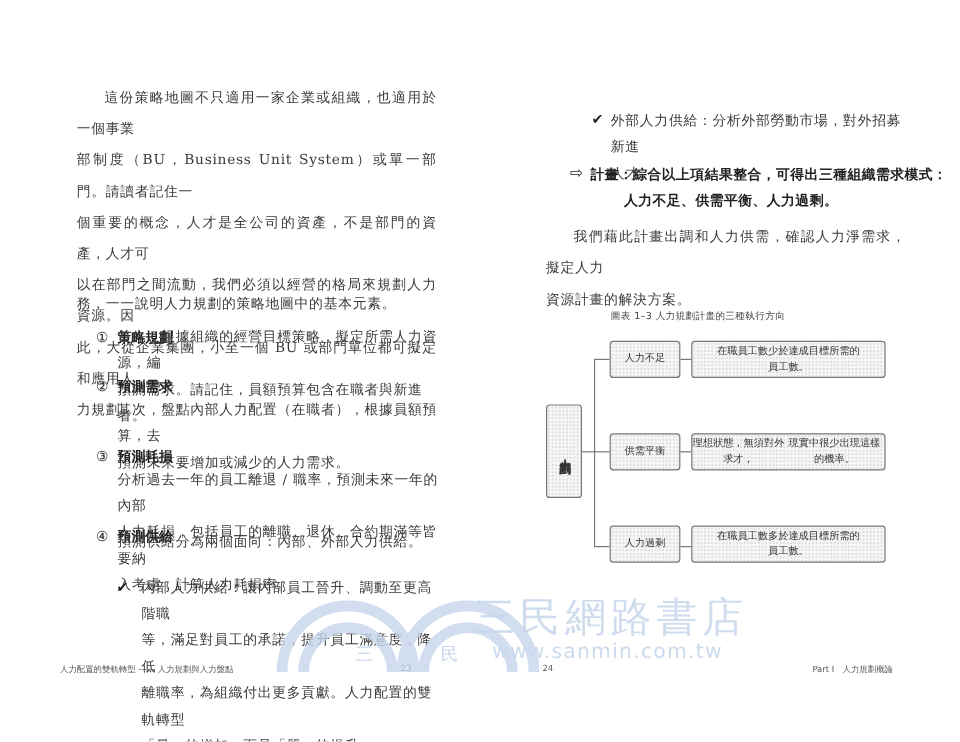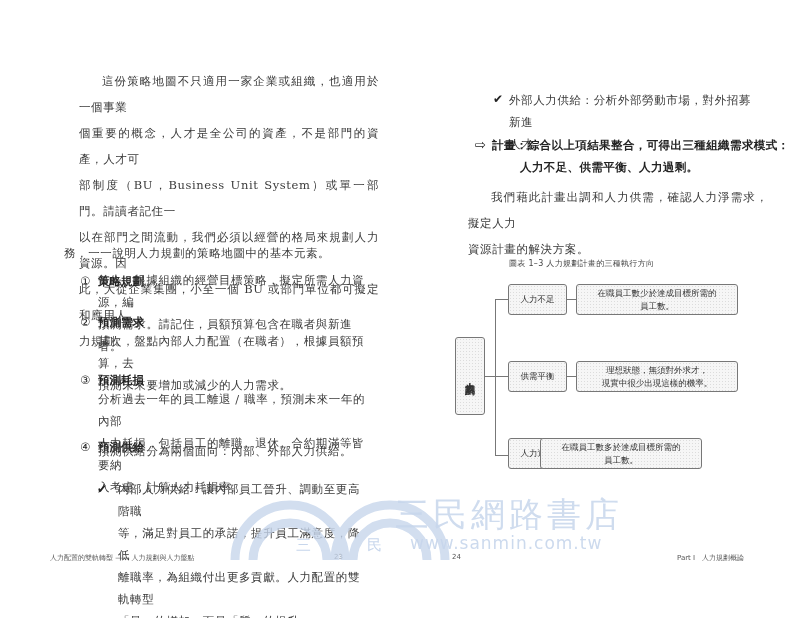--- a/index.html
+++ b/index.html
@@ -53,24 +53,24 @@
   }
   .wm-url {
     position: absolute; left: 410px; top: 533px; font-family: "DejaVu Sans", sans-serif;
     font-size: 17px; color: #c7d6ec; letter-spacing: 1px; opacity: 0.9;
   }
 </style>
 </head>
 <body>
 
 <div class="page page-left">
-  <div class="para" style="left:64px; top:68px; width:300px;margin-left:15px;">
+  <div class="para" style="left:64px; top:68px; width:300px;">
     <div style="text-indent:23px">這份策略地圖不只適用一家企業或組織，也適用於一個事業</div>
+    <div>部制度（BU，Business Unit System）或單一部門。請讀者記住一</div>
     <div>個重要的概念，人才是全公司的資產，不是部門的資產，人才可</div>
-    <div>部制度（BU，Business Unit System）或單一部門。請讀者記住一</div>
     <div>以在部門之間流動，我們必須以經營的格局來規劃人力資源。因</div>
     <div>此，大從企業集團，小至一個 BU 或部門單位都可擬定和應用人</div>
     <div>力規劃。</div>
   </div>
   <div class="para" style="left:64px; top:240px; width:300px;">
     <div>務，一一說明人力規劃的策略地圖中的基本元素。</div>
   </div>
 
   <div class="sec-head" style="left:80px; top:252px;margin-top:20px;">
     <span class="num">①</span><span>策略規劃</span>
@@ -123,21 +123,21 @@
   <div>外部人力供給：分析外部勞動市場，對外招募新進</div>
   <div>人才。</div>
 </div>
 
 <span class="plan" style="left:475px; top:134px; font-weight:normal; font-size:13px;">⇨</span>
 <div class="plan" style="left:492px; top:134px;">
   <div>計畫：綜合以上項結果整合，可得出三種組織需求模式：</div>
   <div style="padding-left:28px;">人力不足、供需平衡、人力過剩。</div>
 </div>
 
-<div class="para" style="left:455px; top:184px; width:300px;margin-left:13px;">
+<div class="para" style="left:455px; top:184px; width:300px;">
   <div style="text-indent:23px">我們藉此計畫出調和人力供需，確認人力淨需求，擬定人力</div>
   <div>資源計畫的解決方案。</div>
 </div>
 
 <div class="caption">圖表 1–3 人力規劃計畫的三種執行方向</div>
 
 <div>
   <div class="dbox root-box" style="left:455px; top:337px; width:30px; height:78px;">人力規劃</div>
 
   <div class="line" style="left:485px; top:376px; width:11px; height:1px;"></div>
@@ -151,25 +151,25 @@
   <div class="dbox" style="left:508px; top:438px; width:59px; height:31px;">人力過剩</div>
 
   <div class="line" style="left:567px; top:299px; width:9px; height:1px;"></div>
   <div class="line" style="left:567px; top:376px; width:9px; height:1px;"></div>
   <div class="line" style="left:567px; top:455px; width:9px; height:1px;"></div>
 
   <div class="dbox" style="left:576px; top:284px; width:162px; height:31px; flex-direction:column;text-align:right;">
     <div>在職員工數少於達成目標所需的</div>
     <div>員工數。</div>
   </div>
-  <div class="dbox" style="left:576px; top:361px; width:162px; height:31px; flex-direction:column;">
+  <div class="dbox" style="left:576px; top:361px; width:162px; height:31px; flex-direction:row;">
     <div>理想狀態，無須對外求才，</div>
     <div>現實中很少出現這樣的機率。</div>
   </div>
-  <div class="dbox" style="left:540px; top:438px; width:162px; height:31px; flex-direction:column;">
+  <div class="dbox" style="left:576px; top:438px; width:162px; height:31px; flex-direction:column;">
     <div>在職員工數多於達成目標所需的</div>
     <div>員工數。</div>
   </div>
 </div>
 
 <svg class="watermark" viewBox="0 0 560 70">
   <g fill="none" stroke="#c7d6ec" stroke-width="9" opacity="0.8">
     <path d="M10 70 A 55 55 0 0 1 120 70"></path>
     <path d="M28 70 A 37 37 0 0 1 102 70"></path>
     <path d="M110 70 A 55 55 0 0 1 220 70"></path>

